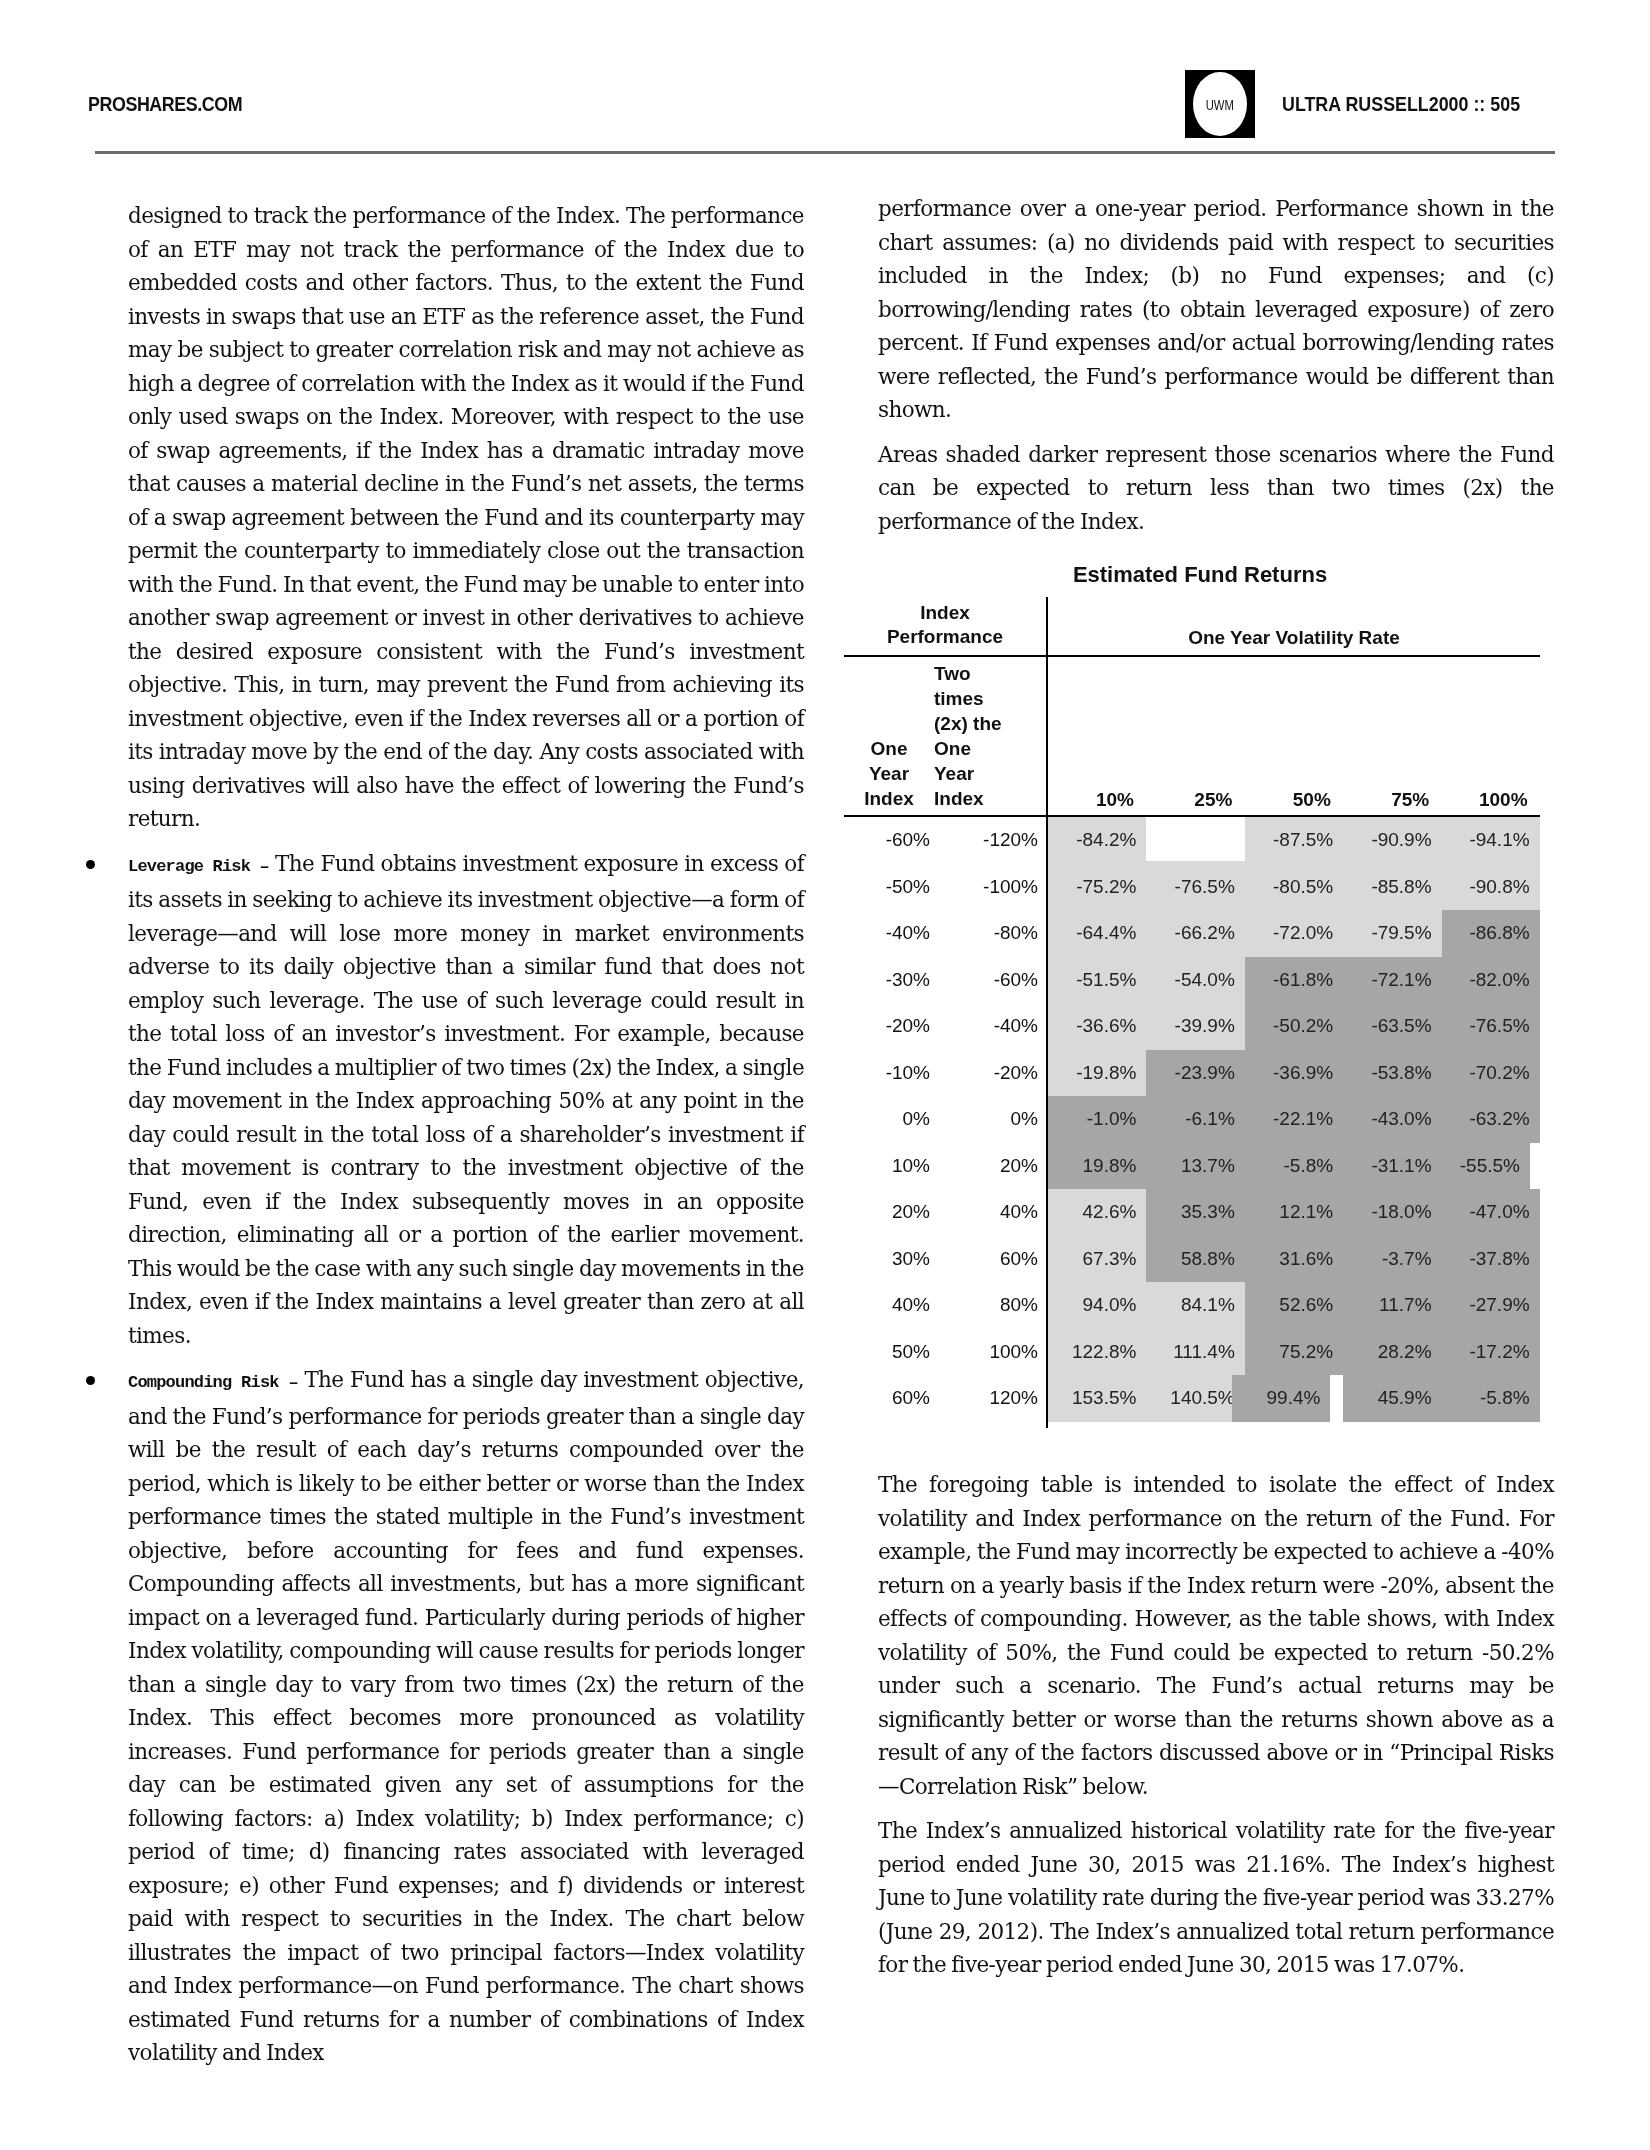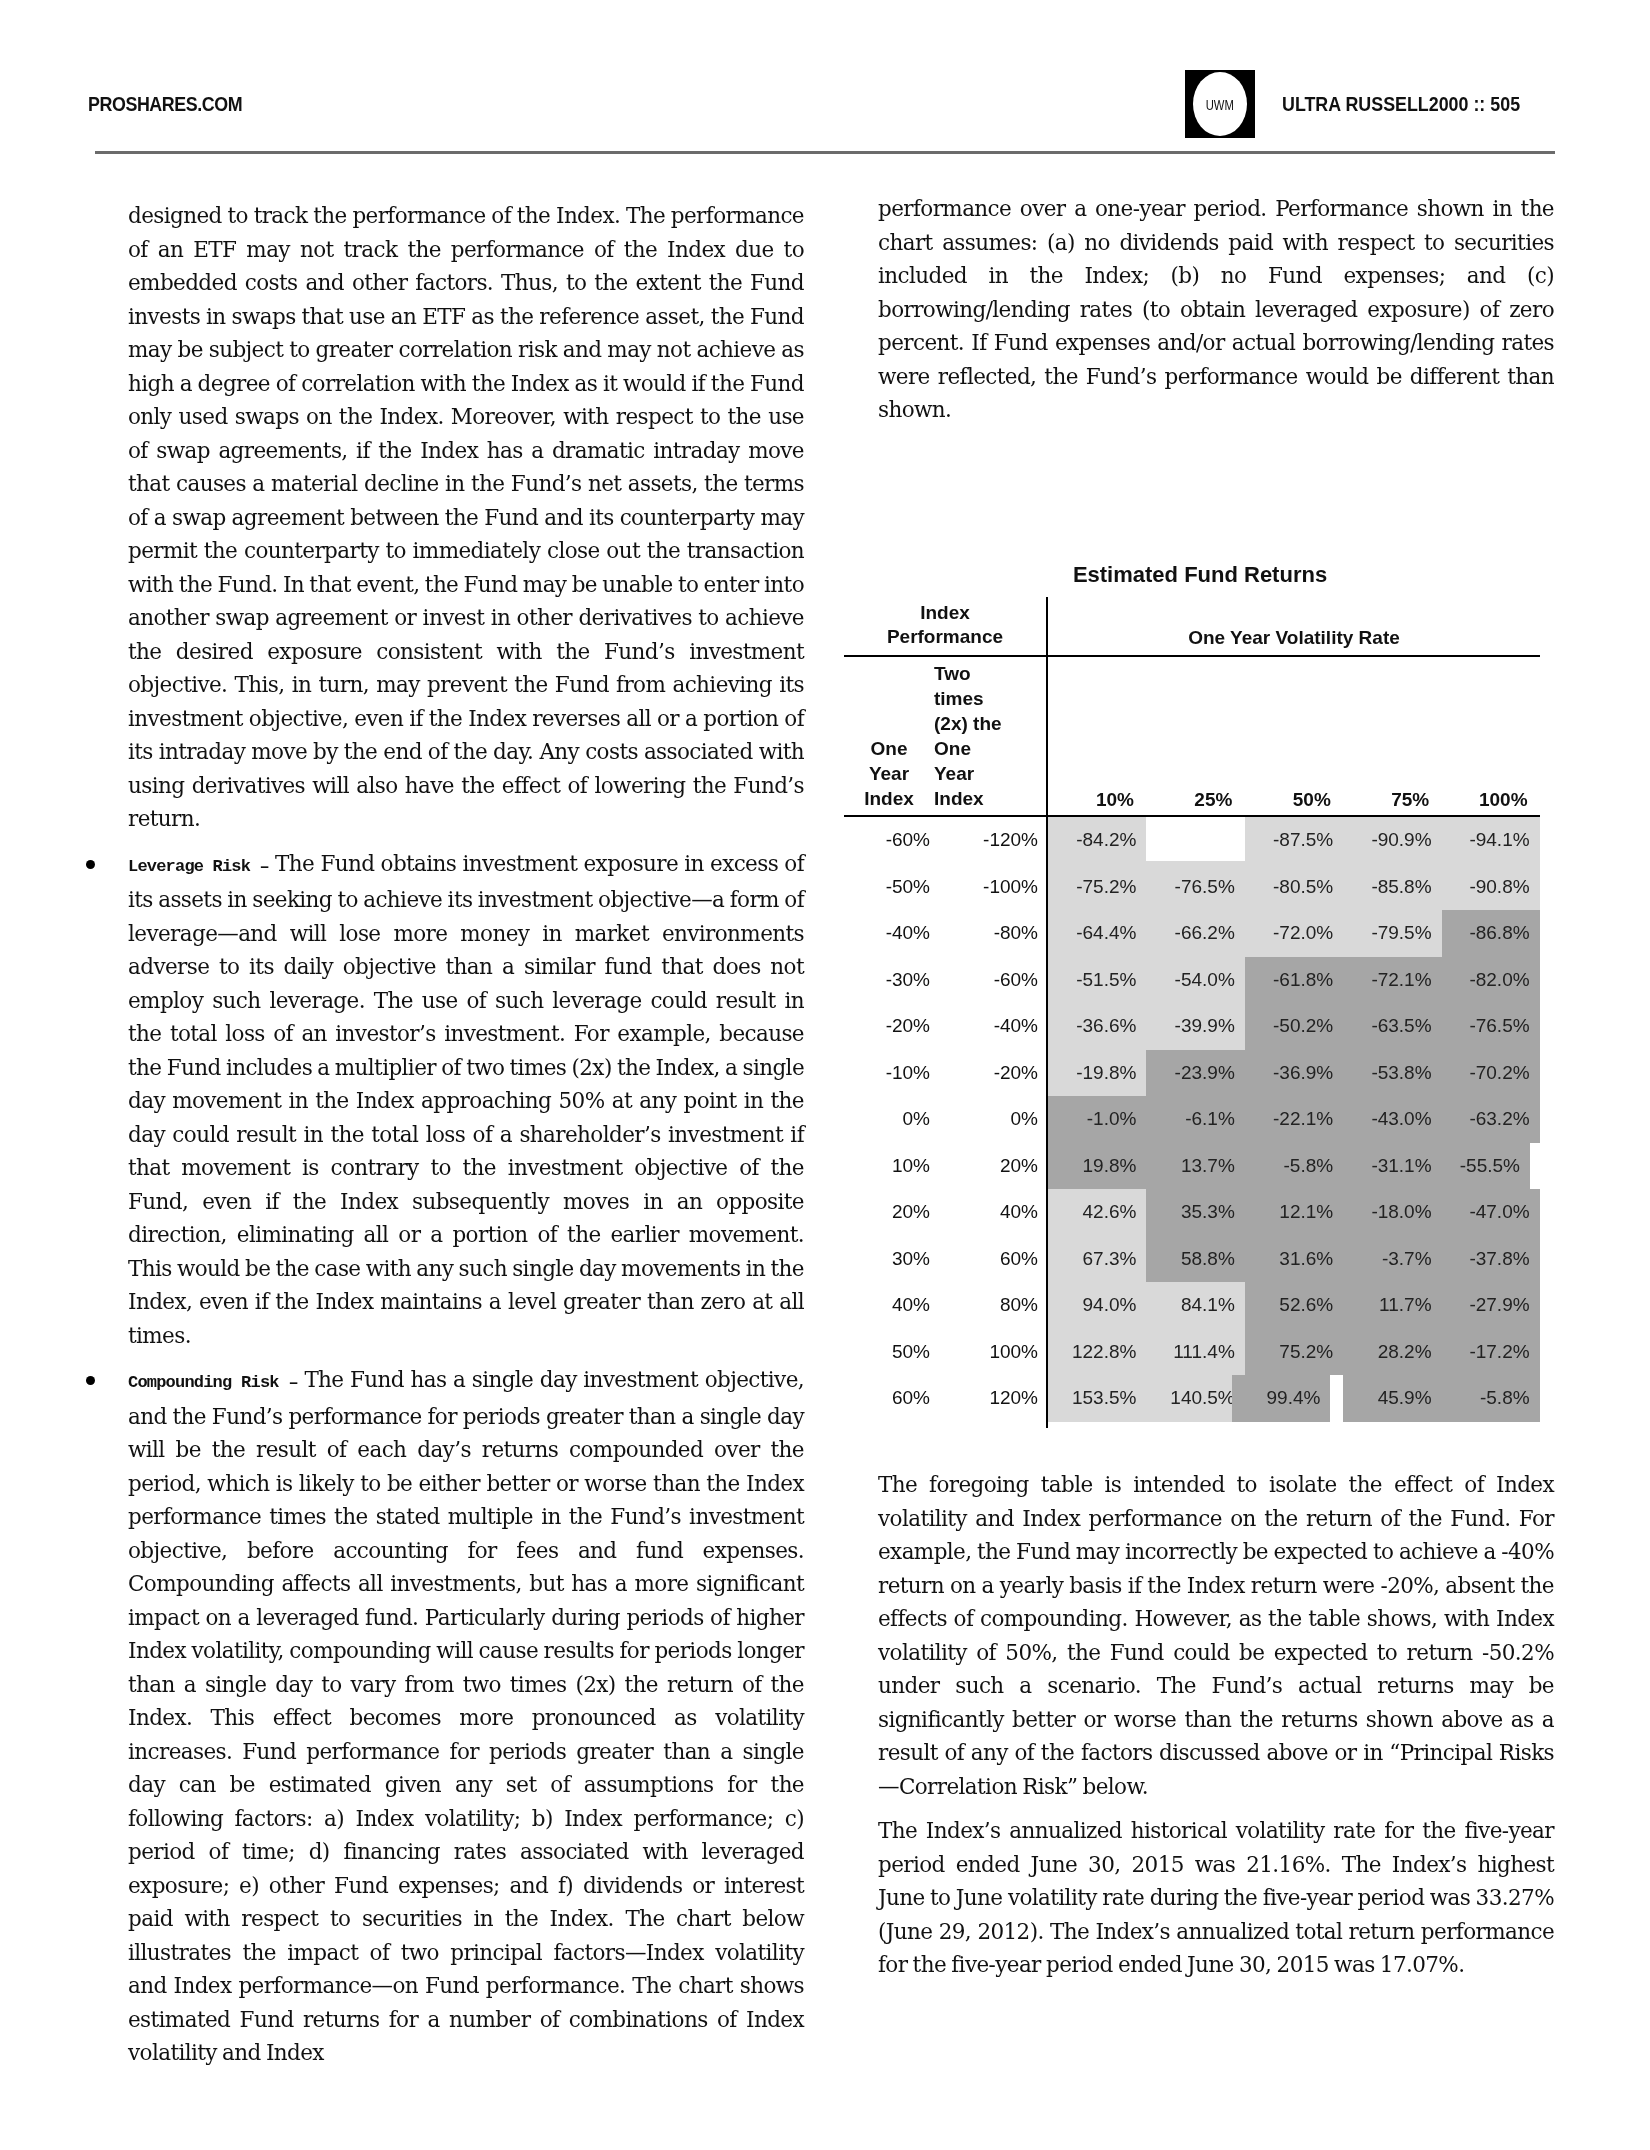--- a/index.html
+++ b/index.html
@@ -59,20 +59,21 @@
     <span class="term">Leverage Risk –</span><span> The Fund obtains investment exposure in excess of its assets in seeking to achieve its investment objective—a form of leverage—and will lose more money in market environments adverse to its daily objective than a similar fund that does not employ such leverage. The use of such leverage could result in the total loss of an investor’s investment. For example, because the Fund includes a multiplier of two times (2x) the Index, a single day movement in the Index approaching 50% at any point in the day could result in the total loss of a shareholder’s investment if that movement is contrary to the investment objective of the Fund, even if the Index subsequently moves in an opposite direction, eliminating all or a portion of the earlier movement. This would be the case with any such single day movements in the Index, even if the Index maintains a level greater than zero at all times.</span>
   </p>
   <p class="bullet">
     <span class="dot"></span>
     <span class="term">Compounding Risk –</span><span> The Fund has a single day investment objective, and the Fund’s performance for periods greater than a single day will be the result of each day’s returns compounded over the period, which is likely to be either better or worse than the Index performance times the stated multiple in the Fund’s investment objective, before accounting for fees and fund expenses. Compounding affects all investments, but has a more significant impact on a leveraged fund. Particularly during periods of higher Index volatility, compounding will cause results for periods longer than a single day to vary from two times (2x) the return of the Index. This effect becomes more pronounced as volatility increases. Fund performance for periods greater than a single day can be estimated given any set of assumptions for the following factors: a) Index volatility; b) Index performance; c) period of time; d) financing rates associated with leveraged exposure; e) other Fund expenses; and f) dividends or interest paid with respect to securities in the Index. The chart below illustrates the impact of two principal factors—Index volatility and Index performance—on Fund performance. The chart shows estimated Fund returns for a number of combinations of Index volatility and Index</span>
   </p>
 </div>
 
 <div class="col right">
   <p>performance over a one-year period. Performance shown in the chart assumes: (a) no dividends paid with respect to securities included in the Index; (b) no Fund expenses; and (c) borrowing/lending rates (to obtain leveraged exposure) of zero percent. If Fund expenses and/or actual borrowing/lending rates were reflected, the Fund’s performance would be different than shown.</p>
+  <p>Areas shaded darker represent those scenarios where the Fund can be expected to return less than two times (2x) the performance of the Index.</p>
 </div>
 
 <div class="tbl-title">Estimated Fund Returns</div>
 
 <div class="tbl">
   <div class="vline"></div>
   <div class="hdr1">
     <div class="ip" id="ip-hdr">Index<br>Performance</div>
     <div class="vr">One Year Volatility Rate</div>
   </div>

